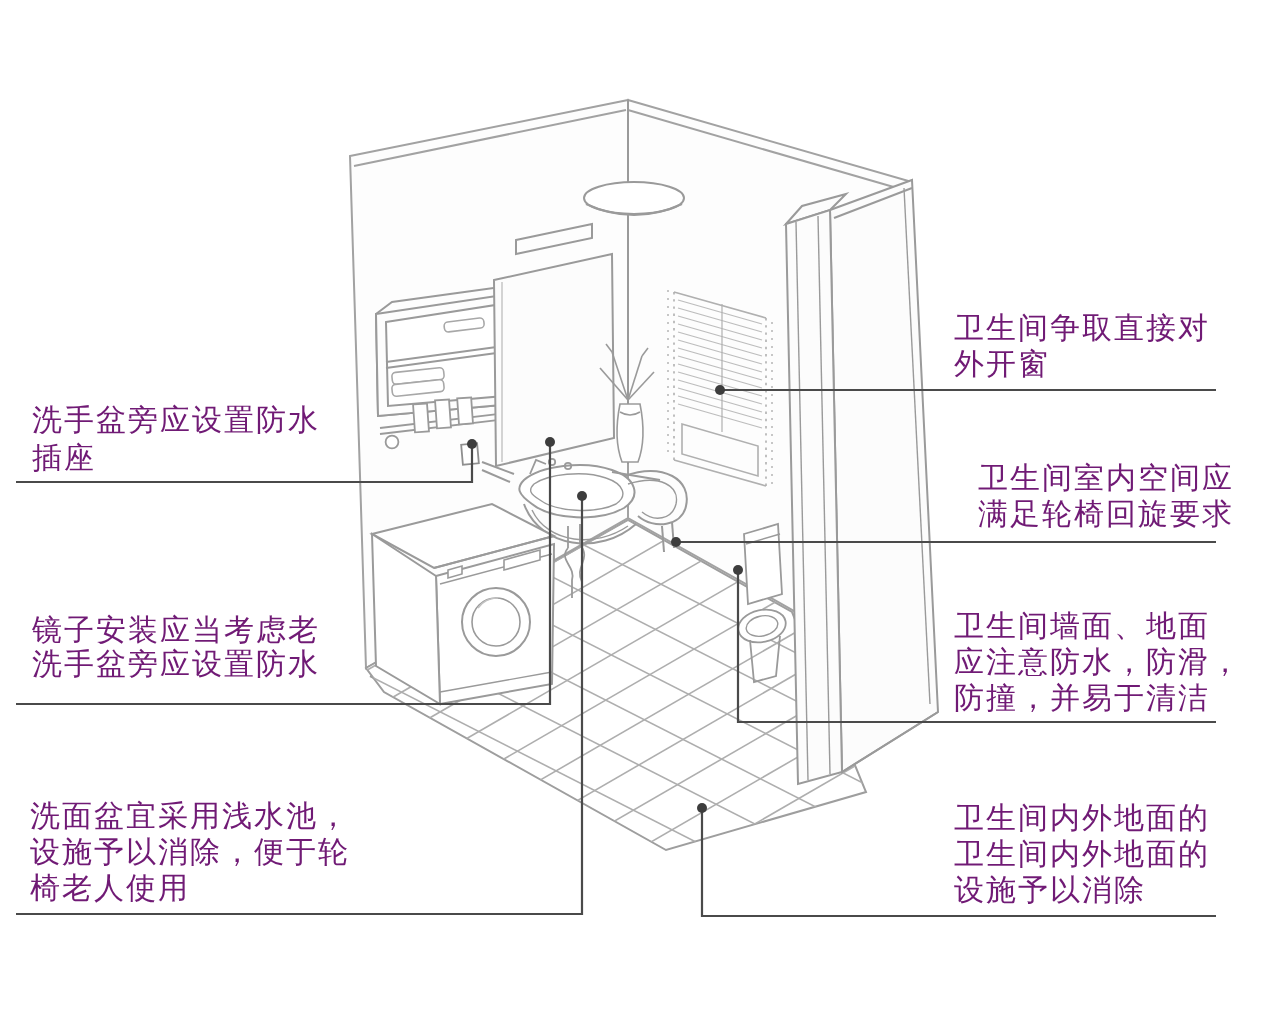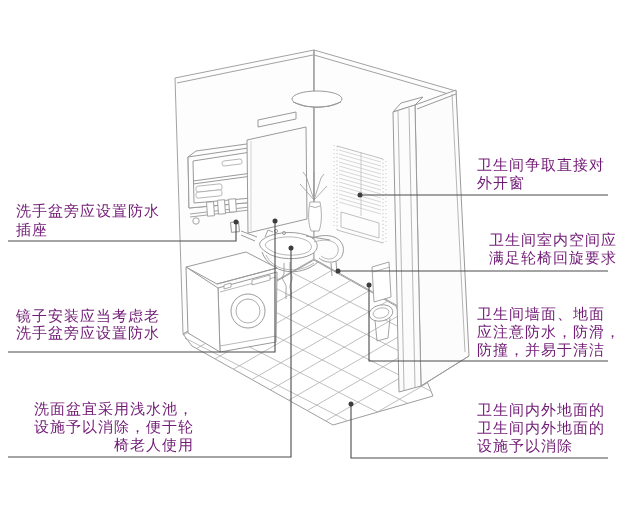--- a/index.html
+++ b/index.html
@@ -8,21 +8,21 @@
     font-family:"Liberation Serif","DejaVu Serif",serif;
   }
   #sketch{position:absolute;left:0;top:0;}
   .label{
     position:absolute;color:#701a75;font-size:15px;letter-spacing:1px;
     line-height:18px;white-space:nowrap;
   }
   .label .ln{display:block;}
   #lbl-l1{left:16px;top:202px;line-height:19px;font-family:Liberation Serif, serif;}
   #lbl-l2{left:16px;top:308px;line-height:17px;}
-  #lbl-l3{left:34px;top:400px;line-height:18px;text-align:right;}
+  #lbl-l3{left:15px;top:400px;line-height:18px;}
   #lbl-r1{left:477px;top:156px;}
   #lbl-r2{left:477px;top:231px;margin-left:12px;}
   #lbl-r3{left:477px;top:305px;}
   #lbl-r4{left:477px;top:401px;}
 </style>
 </head>
 <body>
 
 <div id="stage">
 

